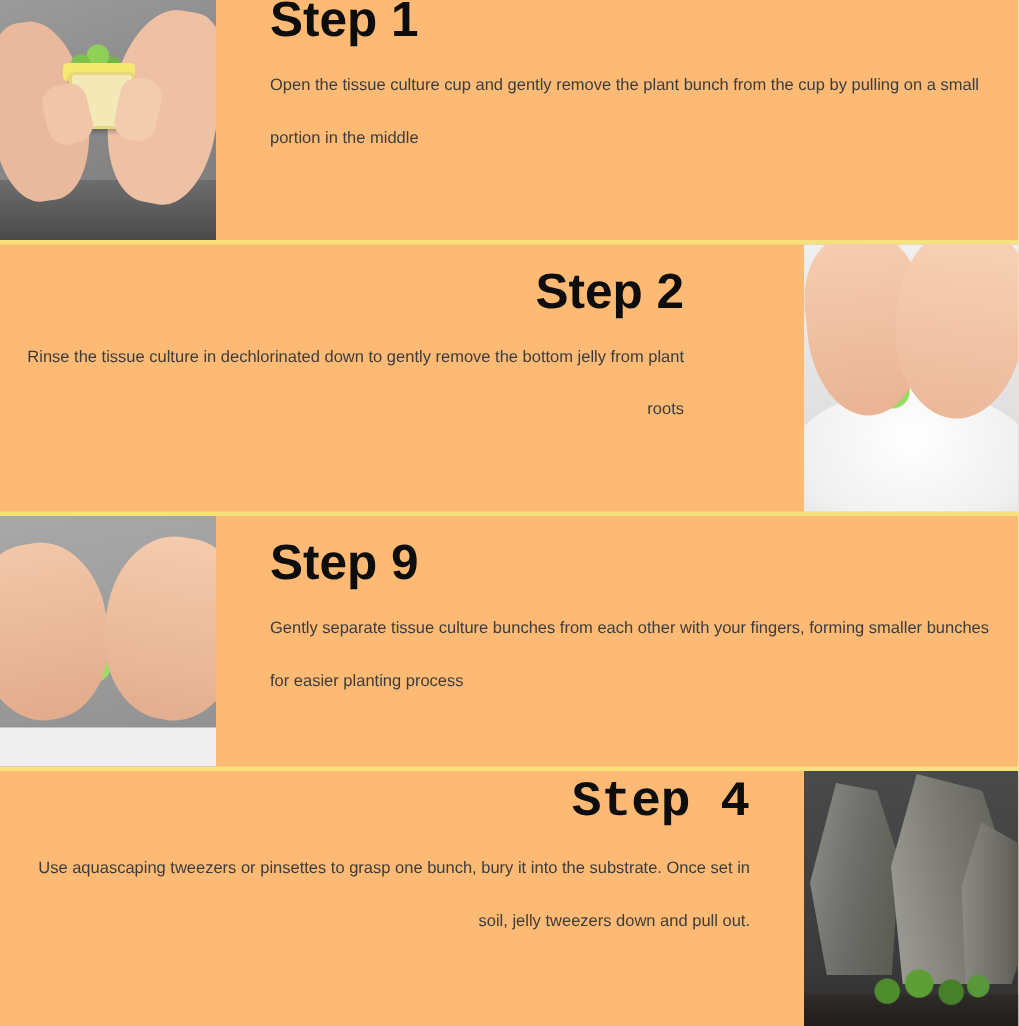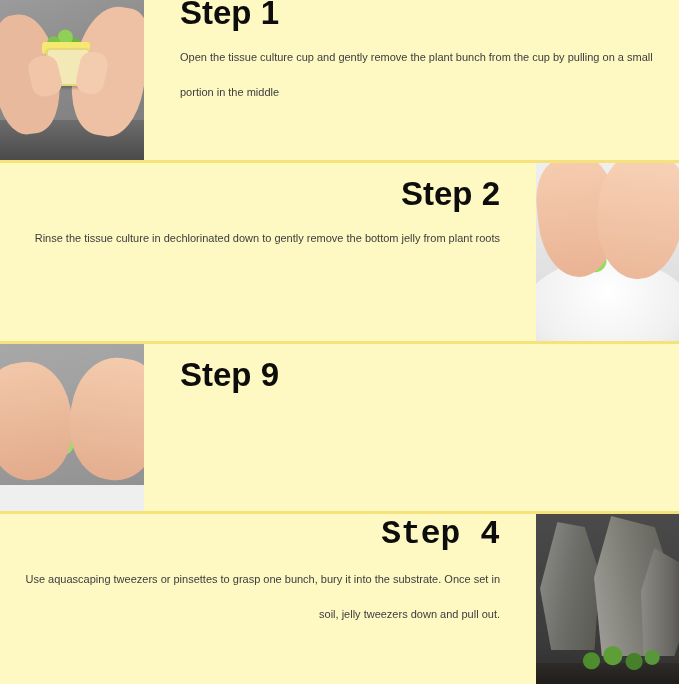--- a/index.html
+++ b/index.html
@@ -11,30 +11,30 @@
     width: 679px;
     height: 684px;
     font-family: "Liberation Sans", sans-serif;
     color: #2a2a2a;
     overflow: hidden;
   }
   .page {
     width: 679px;
     height: 684px;
     position: relative;
-    background: #fef9c3;
+    background: #fdba74;
   }
   .step {
     display: flex;
     width: 679px;
     box-sizing: border-box;
     position: relative;
   }
   .step-1 { height: 160px; }
-  .step-2 { height: 178px; }
+  .step-2 { height: 178px; gap: 44px; }
   .step-3 { height: 167px; }
   .step-4 { height: 179px; }
 
   .divider {
     height: 3px;
     width: 679px;
     background: #f5e27a;
   }
 
   .photo {
@@ -262,20 +262,21 @@
       <div class="photo-inner">
         <div class="ph3-bg"></div>
         <div class="ph3-white"></div>
         <div class="ph3-plant"></div>
         <div class="ph3-handL"></div>
         <div class="ph3-handR"></div>
       </div>
     </div>
     <div class="text-block align-left">
       <div class="step-title">Step 9</div>
+      <div class="step-desc">Gently separate tissue culture bunches from each other with your fingers, forming smaller bunches for easier planting process</div>
     </div>
   </div>
 
   <div class="divider"></div>
 
   <div class="step step-4">
     <div class="text-block align-right">
       <div class="step-title">Step 4</div>
       <div class="step-desc">Use aquascaping tweezers or pinsettes to grasp one bunch, bury it into the substrate. Once set in soil, jelly tweezers down and pull out.</div>
     </div>

